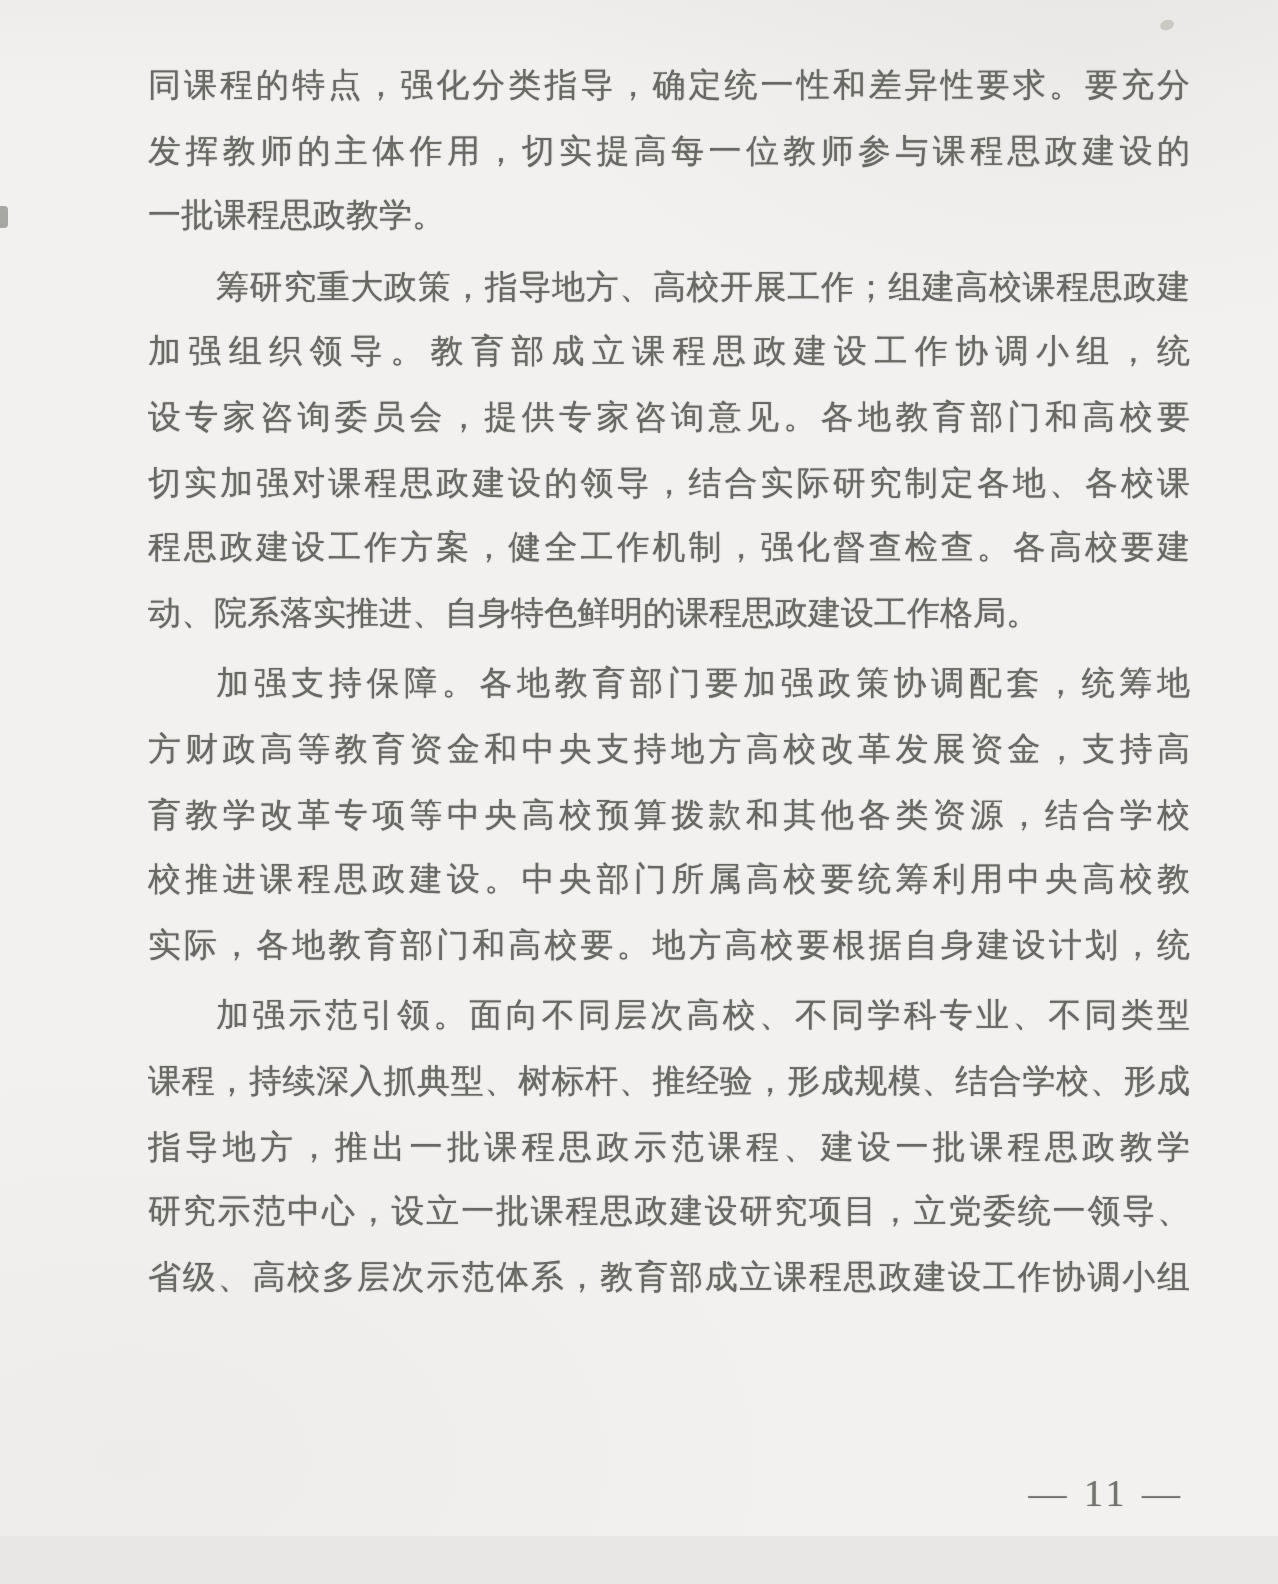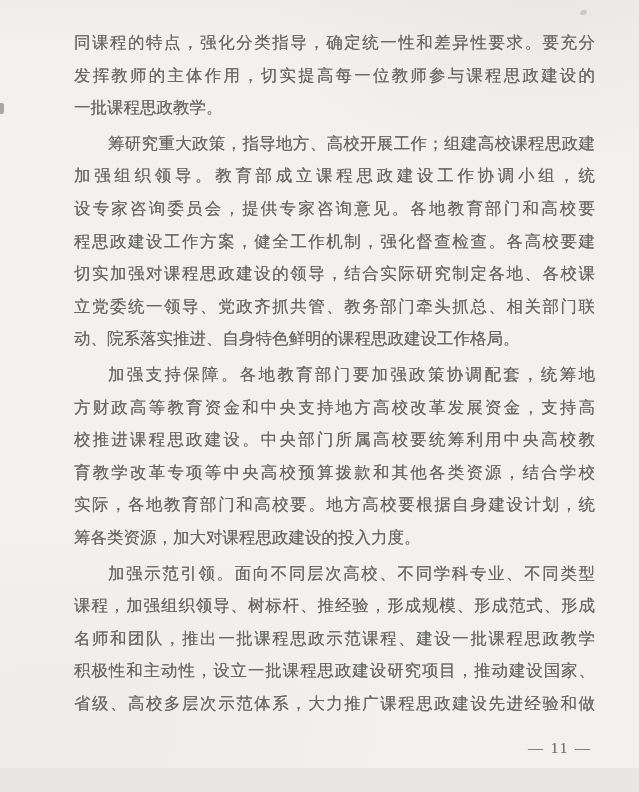--- a/index.html
+++ b/index.html
@@ -45,21 +45,21 @@
     text-align-last: justify;
     text-justify: inter-ideograph;
     white-space: normal;
   }
   .line.end { text-align-last: left; }
   .para.indented .line:first-child { text-indent: 34px; }
   .pagenum {
     position: absolute;
     top: 738px;
     right: 47px;
-    font-size: 15px;
+    font-size: 19px;
     line-height: 20px;
     color: #74746f;
     letter-spacing: 2px;
     text-shadow: 0 0 0.5px rgba(116,116,111,0.8);
     margin-left: 24px;
   }
   
   .artifact { position: absolute; pointer-events: none; }
   .artifact-left-edge {
     left: 0; top: 103px;
@@ -87,41 +87,39 @@
     <div class="para">
       <div class="line">同课程的特点，强化分类指导，确定统一性和差异性要求。要充分</div>
       <div class="line">发挥教师的主体作用，切实提高每一位教师参与课程思政建设的</div>
       <div class="line end">一批课程思政教学。</div>
     </div>
 
     <div class="para indented">
       <div class="line">筹研究重大政策，指导地方、高校开展工作；组建高校课程思政建</div>
       <div class="line">加强组织领导。教育部成立课程思政建设工作协调小组，统</div>
       <div class="line">设专家咨询委员会，提供专家咨询意见。各地教育部门和高校要</div>
+      <div class="line">切实加强对课程思政建设的领导，结合实际研究制定各地、各校课</div>
       <div class="line">程思政建设工作方案，健全工作机制，强化督查检查。各高校要建</div>
-      <div class="line">切实加强对课程思政建设的领导，结合实际研究制定各地、各校课</div>
-      <div class="line">立党委统一领导、党政齐抓共管、教务部门牵头抓总、相关部门联</div>
       <div class="line end">动、院系落实推进、自身特色鲜明的课程思政建设工作格局。</div>
     </div>
 
     <div class="para indented">
       <div class="line">加强支持保障。各地教育部门要加强政策协调配套，统筹地</div>
       <div class="line">方财政高等教育资金和中央支持地方高校改革发展资金，支持高</div>
+      <div class="line">育教学改革专项等中央高校预算拨款和其他各类资源，结合学校</div>
       <div class="line">校推进课程思政建设。中央部门所属高校要统筹利用中央高校教</div>
-      <div class="line">育教学改革专项等中央高校预算拨款和其他各类资源，结合学校</div>
       <div class="line">实际，各地教育部门和高校要。地方高校要根据自身建设计划，统</div>
-      <div class="line end">筹各类资源，加大对课程思政建设的投入力度。</div>
     </div>
 
     <div class="para indented">
       <div class="line">加强示范引领。面向不同层次高校、不同学科专业、不同类型</div>
-      <div class="line">课程，加强组织领导、树标杆、推经验，形成规模、形成范式、形成</div>
-      <div class="line">名师和团队，推出一批课程思政示范课程、建设一批课程思政教学</div>
-      <div class="line">积极性和主动性，设立一批课程思政建设研究项目，推动建设国家、</div>
-      <div class="line">省级、高校多层次示范体系，大力推广课程思政建设先进经验和做</div>
+      <div class="line">课程，持续深入抓典型、树标杆、推经验，形成规模、结合学校、形成</div>
+      <div class="line">指导地方，推出一批课程思政示范课程、建设一批课程思政教学</div>
+      <div class="line">研究示范中心，设立一批课程思政建设研究项目，立党委统一领导、</div>
+      <div class="line">省级、高校多层次示范体系，教育部成立课程思政建设工作协调小组</div>
     </div>
 
   </div>
 
   <div class="pagenum">— 11 —</div>
 
   <div class="artifact artifact-left-edge"></div>
   <div class="artifact artifact-top-dot"></div>
 
 </div>

